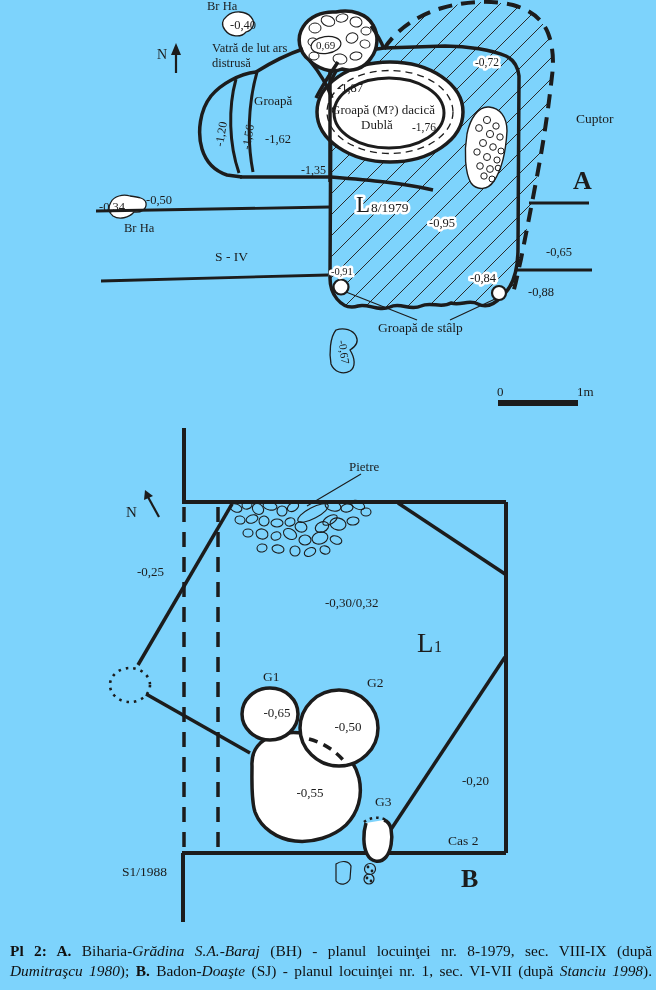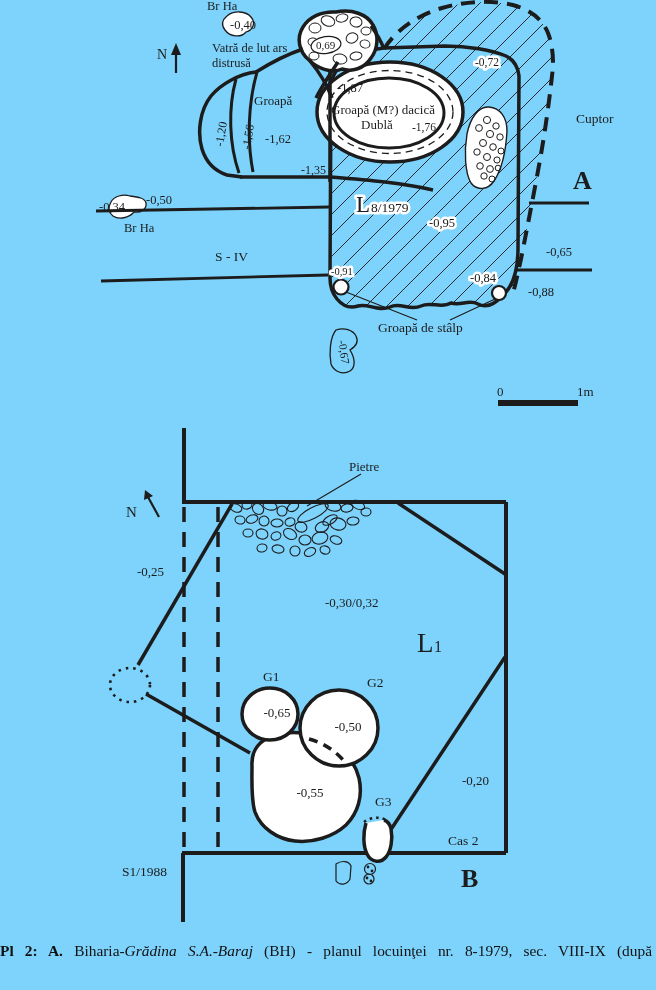--- a/index.html
+++ b/index.html
@@ -2,21 +2,21 @@
 <html><head>
 <meta charset="utf-8">
 <style>
   html,body{margin:0;padding:0;background:#e8e8e8;}
   .page{position:relative;width:656px;height:990px;background:#7dd3fc;overflow:hidden;
         font-family:"Liberation Serif", serif;color:#1c1c1c;}
   svg{position:absolute;top:0;left:0;}
   svg text{font-family:"Liberation Serif", serif;fill:#1c1c1c;}
   .halo{paint-order:stroke;stroke:#ffffff;stroke-width:5px;stroke-linejoin:round;}
   .big-letter{font-size:26px;font-weight:bold;}
-  .caption{position:absolute;left:0;right:4px;top:941px;font-size:15.4px;line-height:19.8px;color:#111;}
+  .caption{position:absolute;left:10px;right:4px;top:941px;font-size:15.4px;line-height:19.8px;color:#111;}
   .cap-line{text-align:justify;text-align-last:justify;}
   .b{font-weight:bold;}
   .i{font-style:italic;}
 </style>
 </head>
 <body>
 
 <div class="page">
 
 <svg width="656" height="940" viewBox="0 0 656 940">
@@ -269,15 +269,16 @@
     <text x="375" y="806" font-size="13.5">G3</text>
     <text x="462" y="785" font-size="13">-0,20</text>
     <text x="448" y="845" font-size="13.5">Cas 2</text>
     <text x="122" y="876" font-size="13.5">S1/1988</text>
     <text class="big-letter" x="461" y="887" font-size="27">B</text>
   </g>
 </svg>
 
 <div class="caption">
   <div class="cap-line"><span class="b">Pl 2: A.</span><span> Biharia-</span><span class="i">Grădina S.A.-Baraj</span><span> (BH) - planul locuinţei nr. 8-1979, sec. VIII-IX (după</span></div>
+  <div class="cap-line"><span class="i">Dumitraşcu 1980</span><span>); </span><span class="b">B.</span><span> Badon-</span><span class="i">Doaşte</span><span> (SJ) - planul locuinţei nr. 1, sec. VI-VII (după </span><span class="i">Stanciu 1998</span><span>).</span></div>
 </div>
 
 </div>
 
 </body></html>

